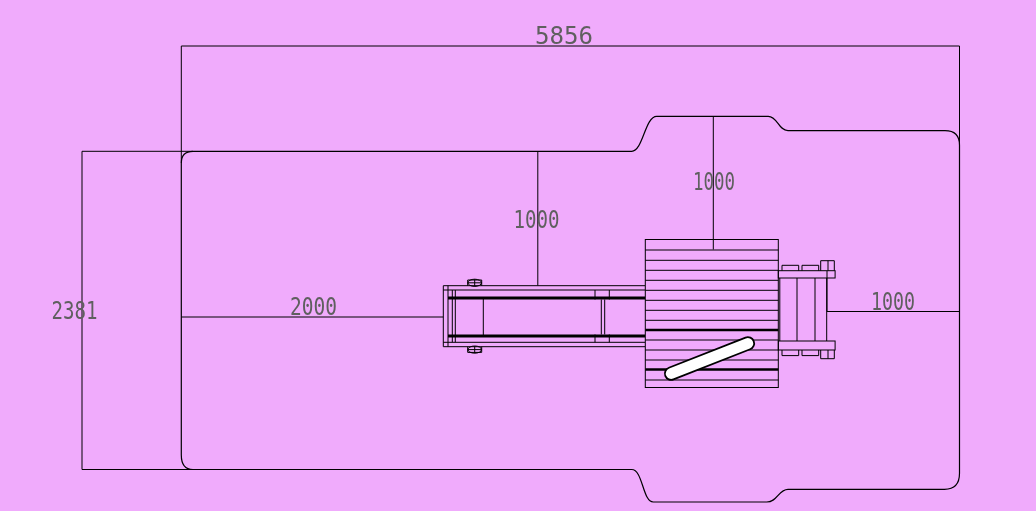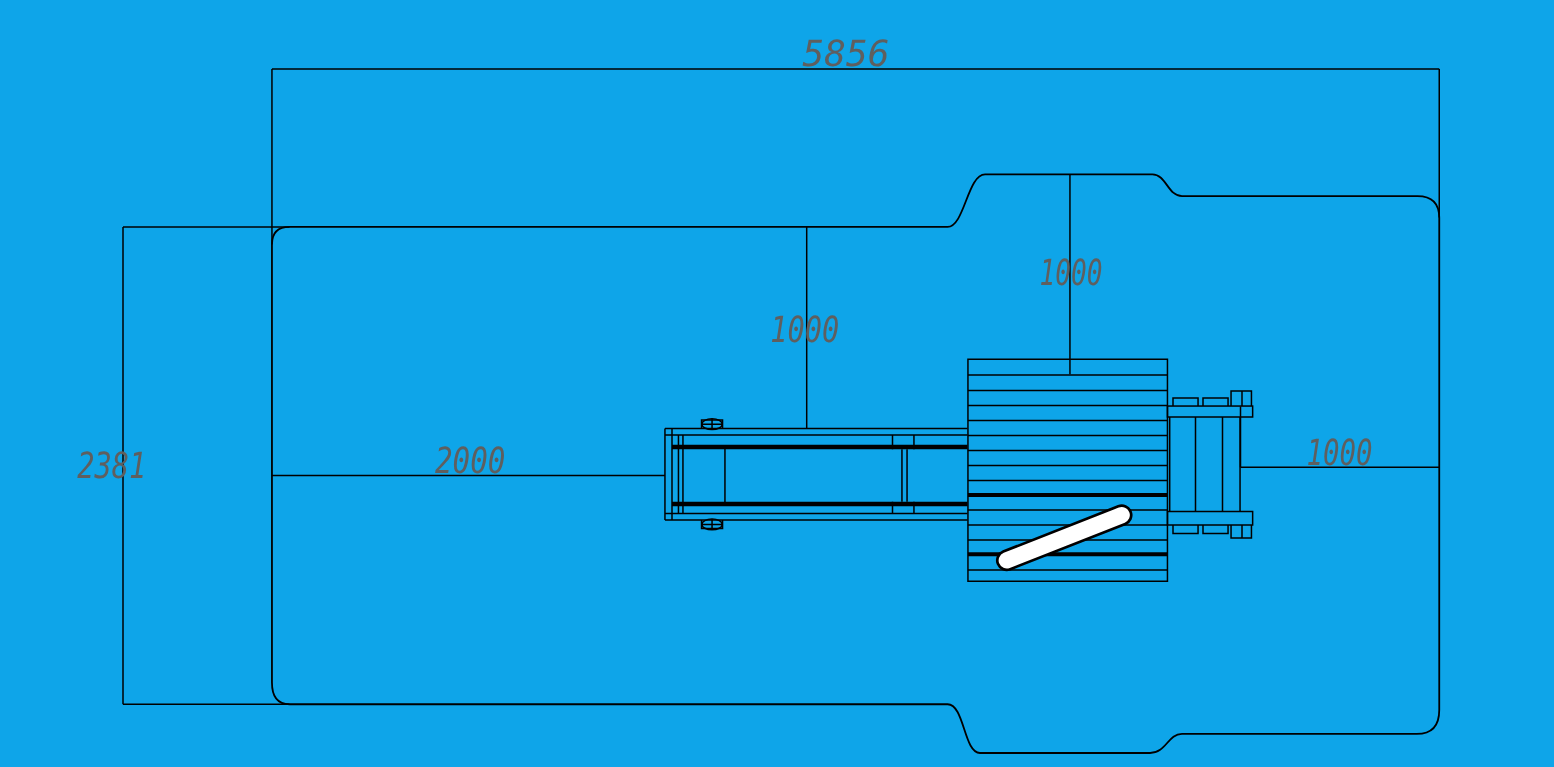--- a/index.html
+++ b/index.html
@@ -1,22 +1,21 @@
 <!DOCTYPE html>
 <html><head>
 <meta charset="utf-8">
 <style>
   html,body{margin:0;padding:0;background:#fff;}
   .canvas{
     position:relative;
     width:1036px;height:511px;
-    background:#0ea5e9;
+    background:#f0abfc;
     overflow:hidden;
     font-family:"DejaVu Sans Mono","Liberation Mono",monospace;
-    font-style:italic;
   }
   svg{display:block;}
   .dim-text{
     font-family:"DejaVu Sans Mono","Liberation Mono",monospace;
     font-size:24px;
     letter-spacing:0;
   }
   .thin{stroke-width:1;}
   .outline{stroke-width:1.2;}
   .belt-thick{stroke-width:3;}

